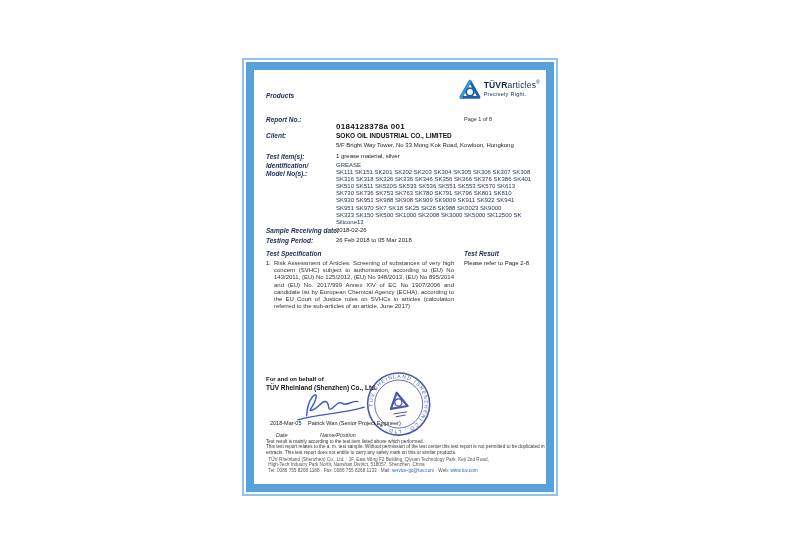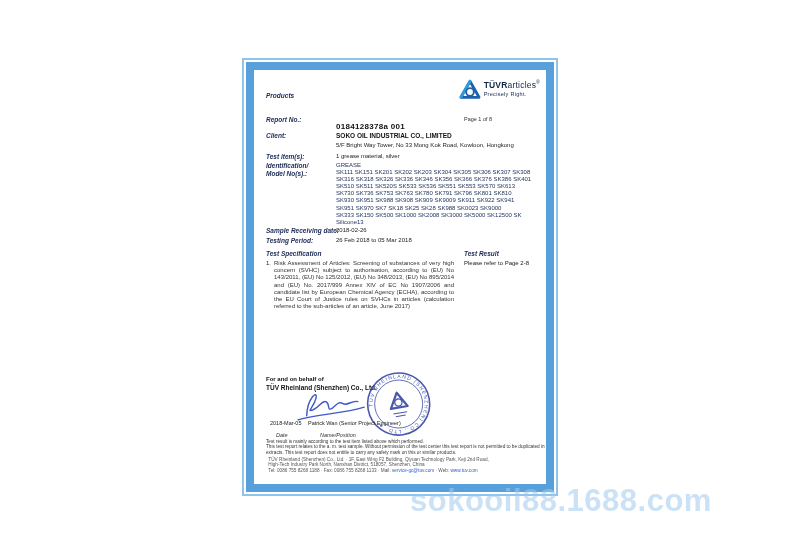--- a/index.html
+++ b/index.html
@@ -166,15 +166,14 @@
             <div>
               <span>Tel: 0086 755 8268 1188 · Fax: 0086 755 8268 1133 · Mail: </span><span class="link">service-gc@tuv.com</span><span> · Web: </span><span class="link">www.tuv.com</span>
             </div>
           </div>
         </div>
 
       </div>
     </div>
   </div>
 
-  <div class="wm-url">sokooil88.1688.com</div>
 
 </div>
 
 </body></html>

